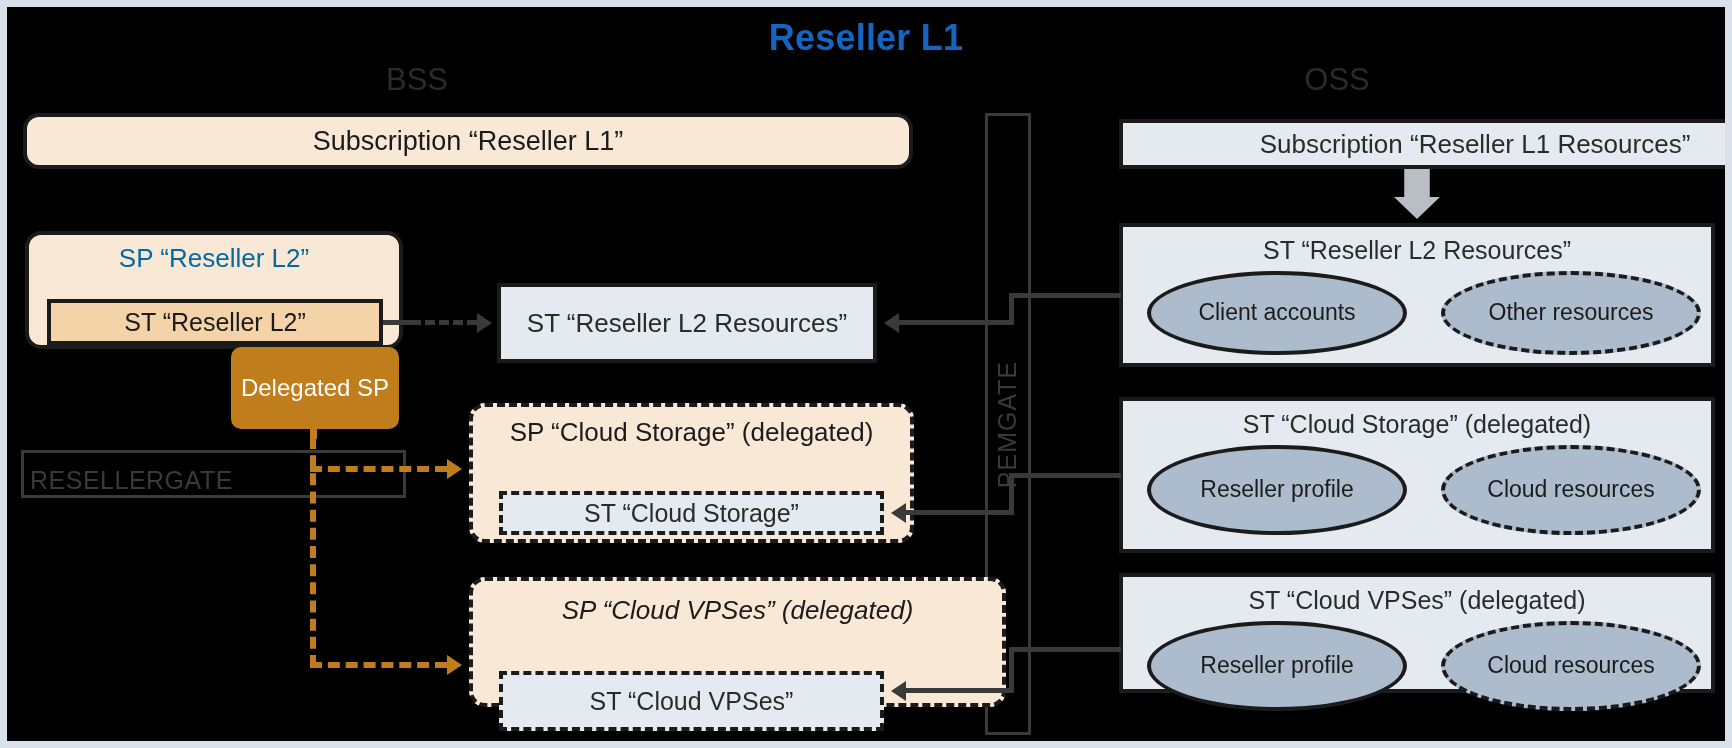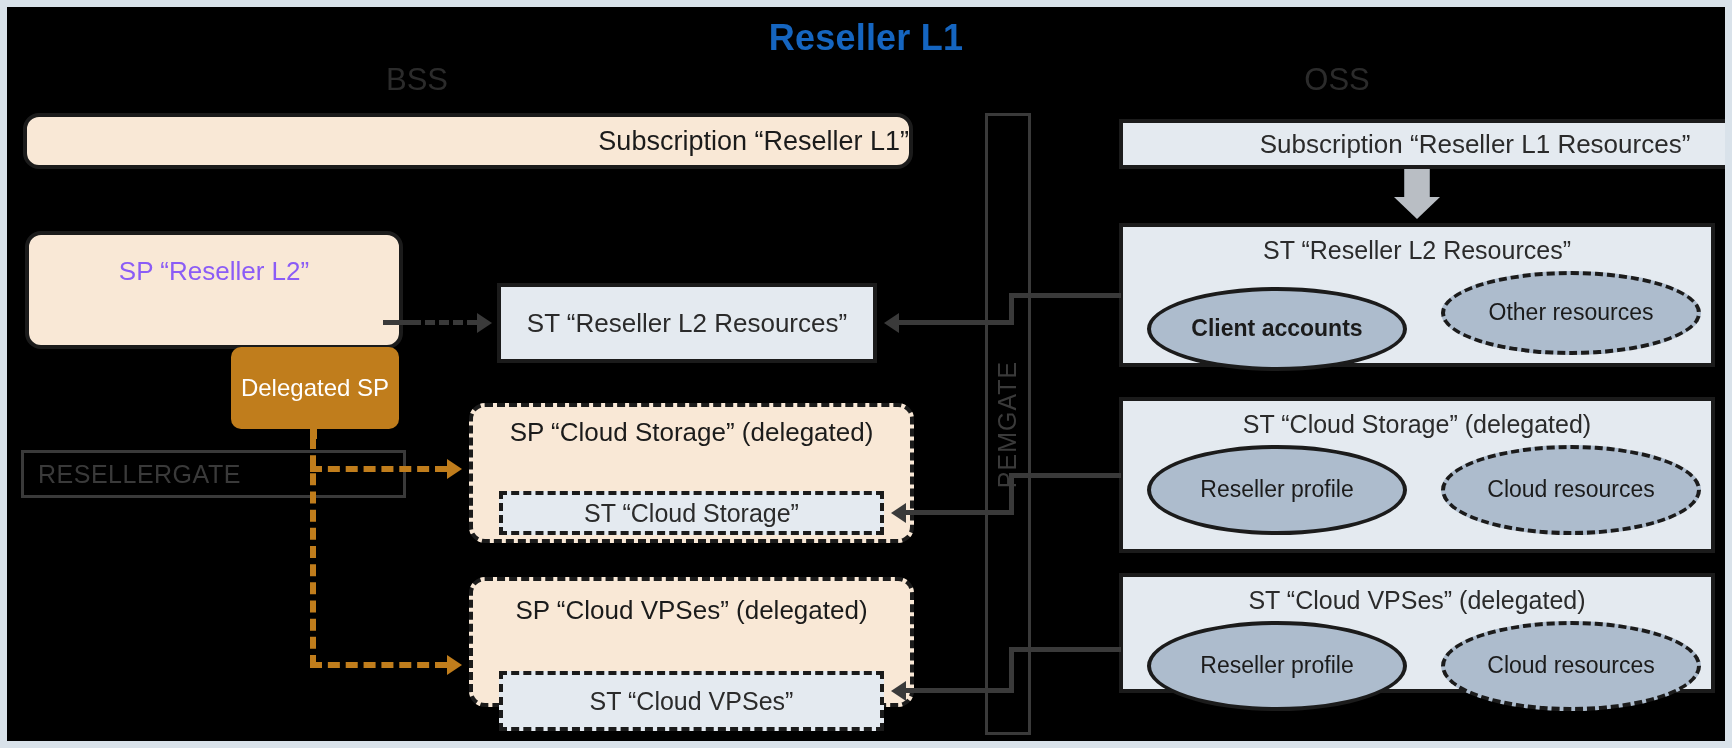--- a/index.html
+++ b/index.html
@@ -37,21 +37,21 @@
     font-weight:400;
   }
 
   
   .cream{
     background:#f9e8d6;
     border:4px solid #1b1b1b;
     color:#1b1b1b;
     display:flex;
     align-items:center;
-    justify-content:flex-end;
+    justify-content:center;
     text-align:center;
     line-height:1.14;
   }
   .tan{
     background:#f4d3a8;
     border:4px solid #1b1b1b;
     color:#1b1b1b;
     display:flex;align-items:center;justify-content:center;text-align:center;
   }
   .bluebox{
@@ -107,22 +107,22 @@
     line-height:1.12;
   }
 
   
   .gate{
     border:3px solid #3a3a3a;
     color:#3a3a3a;
     background:transparent;
   }
   #resellergate{
-    display:flex;align-items:center;
-    padding-left:14px;
+    display:flex;align-items:flex-end;
+    padding-left:6px;
     font-size:25px;
     letter-spacing:.5px;
   }
   #pemgate{
     display:flex;align-items:center;justify-content:center;
   }
   #pemgate span{
     transform:rotate(-90deg);
     white-space:nowrap;
     font-size:25px;
@@ -189,23 +189,26 @@
   <div class="abs" id="title">Reseller L1</div>
 
   <div class="abs colhdr" style="left:260px;top:55px;width:300px;">BSS</div>
   <div class="abs colhdr" style="left:1180px;top:55px;width:300px;">OSS</div>
 
   <div class="abs cream rounded" style="left:16px;top:106px;width:890px;height:56px;font-size:27px;">
     <span>Subscription “Reseller L1”</span>
   </div>
 
   <div class="abs cream rounded" style="left:18px;top:224px;width:378px;height:118px;display:block;">
-    <div style="text-align:center;font-size:26px;color:#8b5cf6;margin-top:22px;">SP “Reseller L2”</div>
-  </div>
-
+    <div style="text-align:center;font-size:26px;color:#0369a1;margin-top:9px;">SP “Reseller L2”</div>
+  </div>
+
+  <div class="abs tan" style="left:40px;top:292px;width:336px;height:46px;font-size:25px;">
+    <span>ST “Reseller L2”</span>
+  </div>
 
   <div class="abs" id="delegated-sp" style="left:224px;top:340px;width:168px;height:82px;">
     <span>Delegated SP</span>
   </div>
 
   <div class="abs gate" id="resellergate" style="left:14px;top:443px;width:385px;height:48px;">
     <span>RESELLERGATE</span>
   </div>
 
   <div class="abs gate" id="pemgate" style="left:978px;top:106px;width:46px;height:622px;">
@@ -216,38 +219,38 @@
     <span>ST “Reseller L2 Resources”</span>
   </div>
 
   <div class="abs cream rounded dashed" style="left:462px;top:396px;width:445px;height:140px;display:block;">
     <div style="text-align:center;font-size:26px;color:#1b1b1b;margin-top:10px;line-height:1.16;padding:0 22px;">SP “Cloud Storage” (delegated)</div>
   </div>
   <div class="abs bluebox dashed" style="left:492px;top:484px;width:385px;height:44px;font-size:25px;">
     <span>ST “Cloud Storage”</span>
   </div>
 
-  <div class="abs cream rounded dashed" style="left:462px;top:570px;width:445px;height:130px;display:block;">
+  <div class="abs cream rounded dashed" style="left:462px;top:570px;width:537px;height:130px;display:block;font-style:italic;">
     <div style="text-align:center;font-size:26px;color:#1b1b1b;margin-top:14px;line-height:1.16;padding:0 14px;">SP “Cloud VPSes” (delegated)</div>
   </div>
   <div class="abs bluebox dashed" style="left:492px;top:664px;width:385px;height:60px;font-size:25px;">
     <span>ST “Cloud VPSes”</span>
   </div>
 
   <div class="abs bluebox" style="left:1112px;top:112px;width:712px;height:50px;font-size:26px;">
     <span>Subscription “Reseller L1 Resources”</span>
   </div>
 
   <div class="abs" id="block-arrow" style="left:1397px;top:162px;height:28px;"></div>
   <div class="abs" id="block-arrow-head" style="left:1387px;top:190px;"></div>
 
   <div class="abs panel" style="left:1112px;top:216px;width:596px;height:144px;">
     <div class="panel-title">ST “Reseller L2 Resources”</div>
     <div class="ellipse-row">
-      <div class="ellipse" style="left:24px;top:16px;width:252px;height:76px;font-weight:bold;">
+      <div class="ellipse" style="left:24px;top:0;width:252px;height:76px;">
         <span>Client accounts</span>
       </div>
       <div class="ellipse dash" style="left:318px;top:0;width:252px;height:76px;">
         <span>Other resources</span>
       </div>
     </div>
   </div>
 
   <div class="abs panel dashed" style="left:1112px;top:390px;width:596px;height:156px;">
     <div class="panel-title">ST “Cloud Storage” (delegated)</div>

